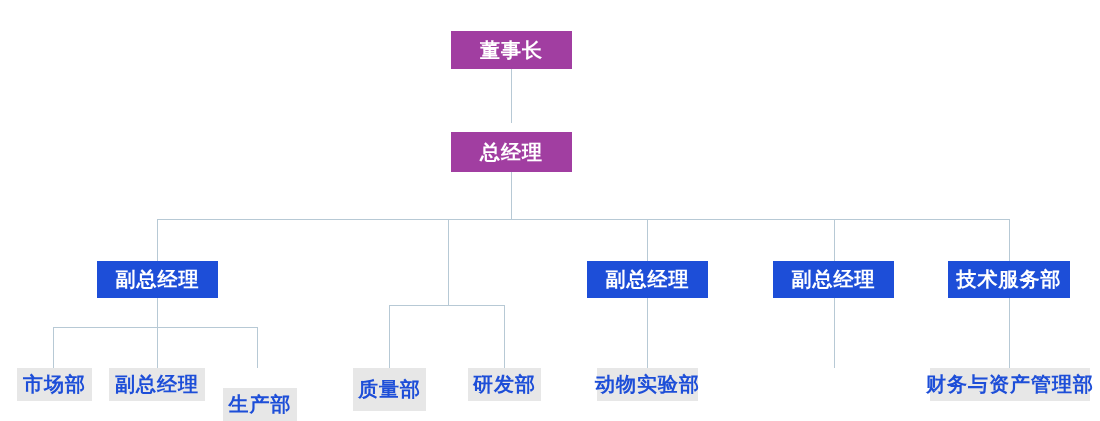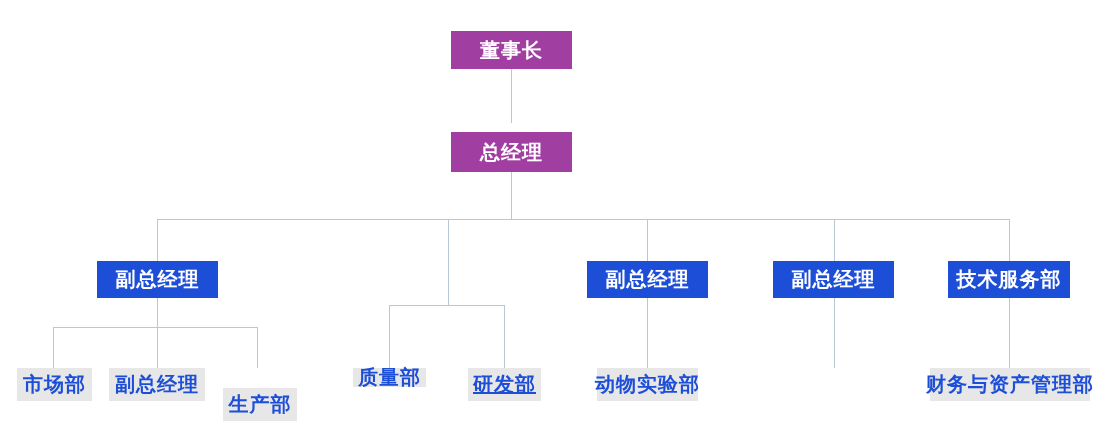--- a/index.html
+++ b/index.html
@@ -79,18 +79,18 @@
   <div class="node exec" style="left:451px; top:123px; width:121px; height:40px;margin-top:9px;">总经理</div>
 
   <div class="node mgr" style="left:97px; top:261px; width:121px; height:37px;">副总经理</div>
   <div class="node mgr" style="left:587px; top:261px; width:121px; height:37px;">副总经理</div>
   <div class="node mgr" style="left:773px; top:261px; width:121px; height:37px;">副总经理</div>
   <div class="node mgr" style="left:948px; top:261px; width:122px; height:37px;">技术服务部</div>
 
   <div class="node dept" style="left:17px; top:368px; width:75px; height:33px;">市场部</div>
   <div class="node dept" style="left:109px; top:368px; width:96px; height:33px;">副总经理</div>
   <div class="node dept" style="left:223px; top:388px; width:74px; height:33px;">生产部</div>
-  <div class="node dept" style="left:353px; top:368px; width:73px; height:19px;">质量部</div>
-  <div class="node dept" style="left:468px; top:368px; width:73px; height:33px;text-decoration:underline;">研发部</div>
+  <div class="node dept" style="left:353px; top:368px; width:73px; height:43px;">质量部</div>
+  <div class="node dept" style="left:468px; top:368px; width:73px; height:33px;">研发部</div>
   <div class="node dept" style="left:597px; top:368px; width:101px; height:33px;">动物实验部</div>
   <div class="node dept" style="left:930px; top:368px; width:160px; height:33px;">财务与资产管理部</div>
 
 </div>
 
 </body></html>

